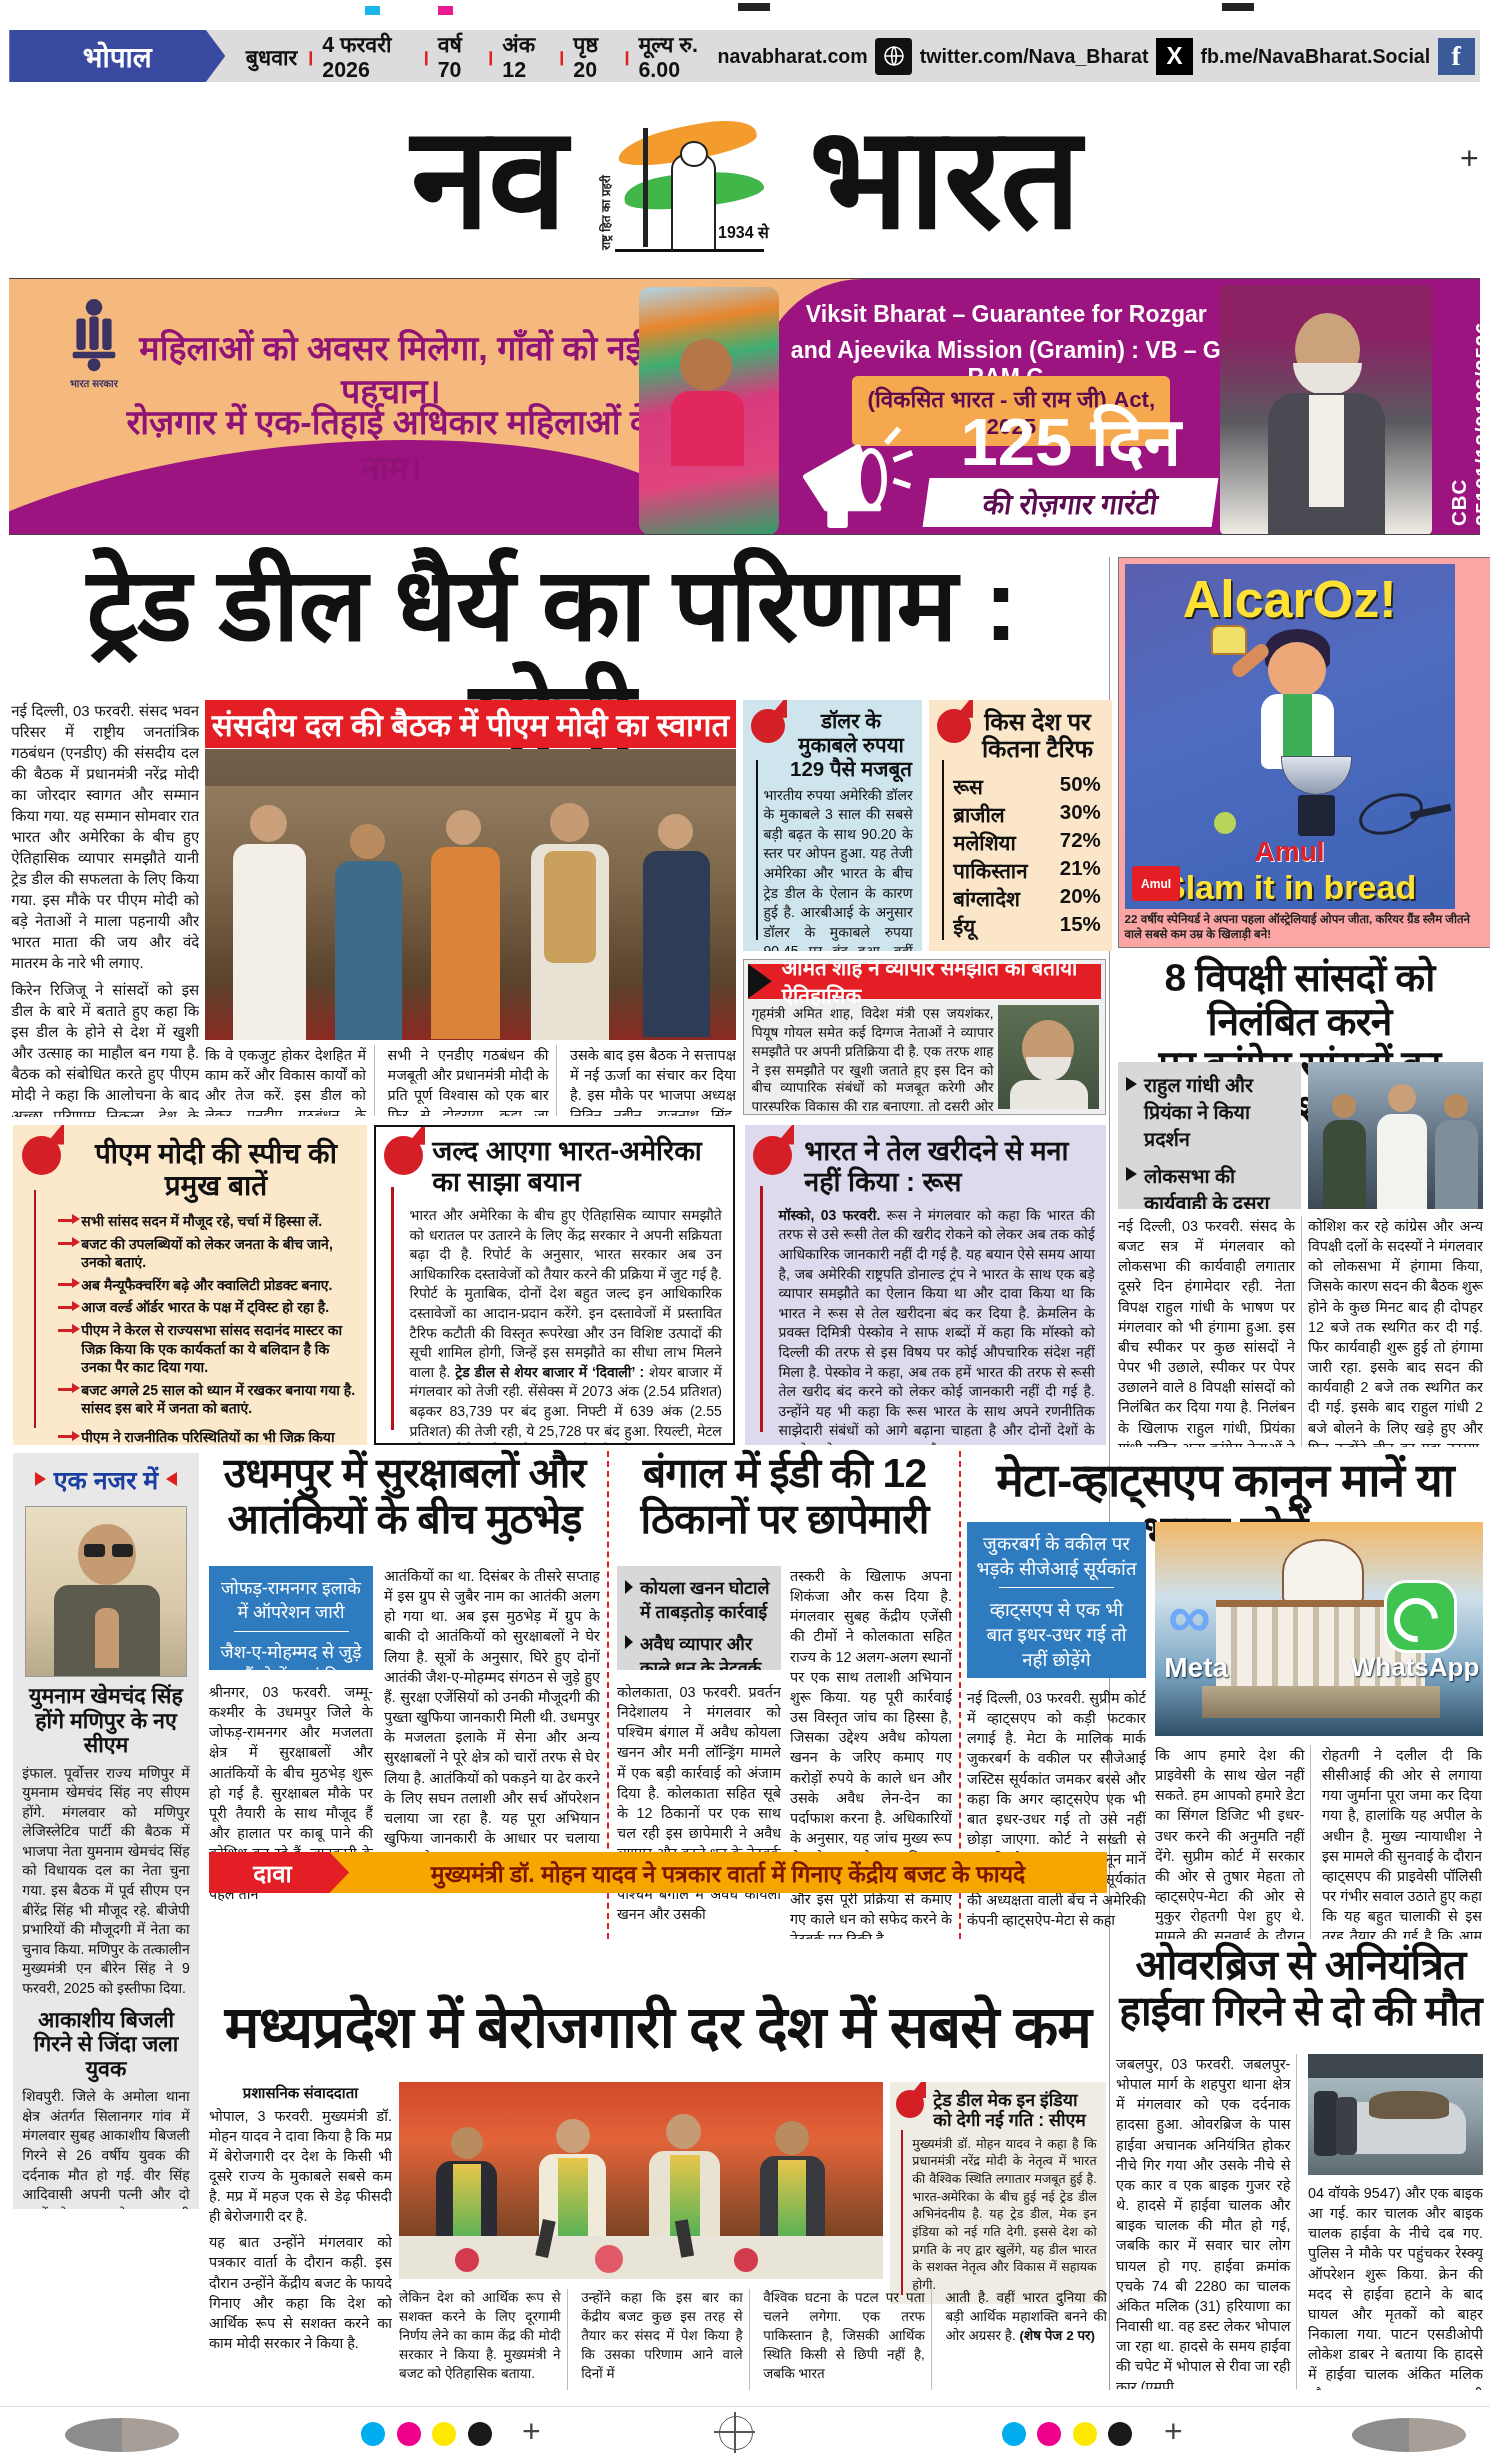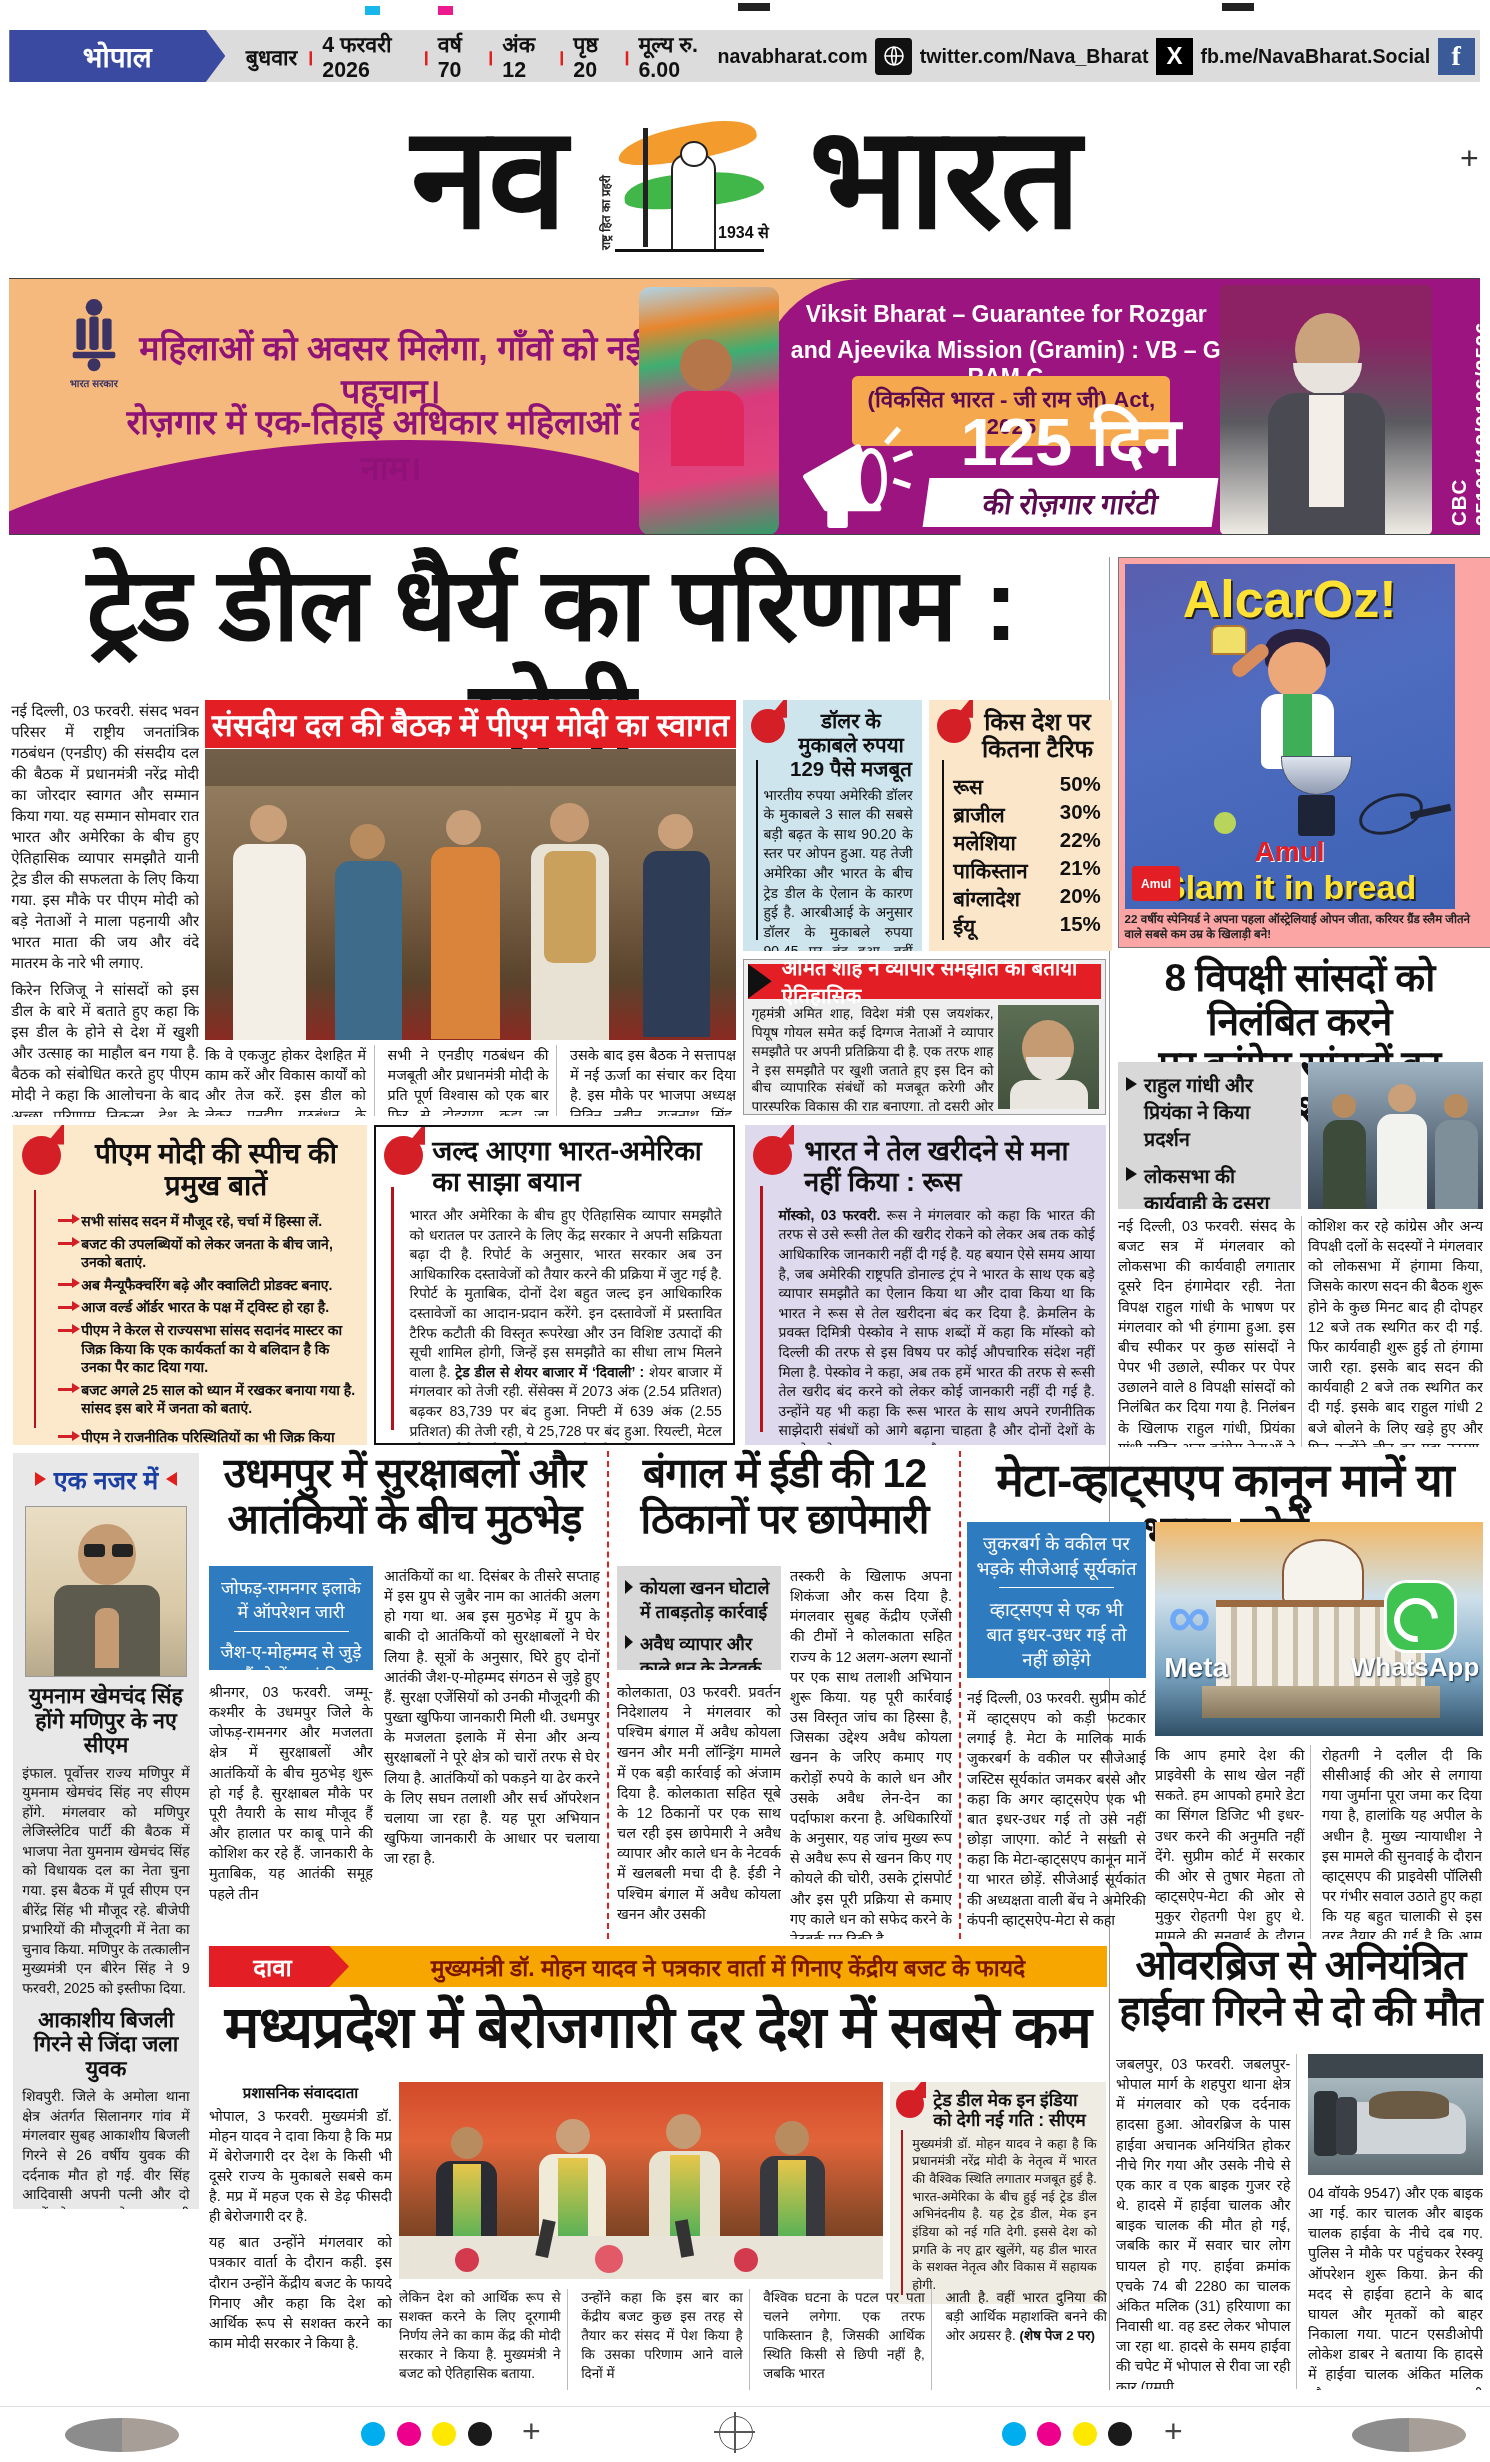--- a/index.html
+++ b/index.html
@@ -211,21 +211,21 @@
       <div style="display:flex;justify-content:space-between;">
           <span>रूस</span>
           <span>50%</span>
         </div>
       <div style="display:flex;justify-content:space-between;">
           <span>ब्राजील</span>
           <span>30%</span>
         </div>
       <div style="display:flex;justify-content:space-between;">
           <span>मलेशिया</span>
-          <span>22%</span>
+          <span>72%</span>
         </div>
       <div style="display:flex;justify-content:space-between;">
           <span>पाकिस्तान</span>
           <span>21%</span>
         </div>
       <div style="display:flex;justify-content:space-between;">
           <span>बांग्लादेश</span>
           <span>20%</span>
         </div>
       <div style="display:flex;justify-content:space-between;">
@@ -427,21 +427,21 @@
     <span class="abs" style="left:13px;top:65px;color:#6ea8f7;font-size:60px;font-weight:900;line-height:1;">∞</span>
     <span class="abs" style="left:9.3px;top:130px;color:#fff;font-weight:900;font-size:28px;text-shadow:0.9px 0.9px 1.9px #123;">Meta</span>
     <span class="abs" style="right:26px;top:58px;width:67px;height:67px;background:#3fc351;border-radius:22.4px;border:3.7px solid #fff;"></span>
     <span class="abs" style="right:45px;top:76px;width:32px;height:32px;border:6.5px solid #fff;border-radius:50%;border-right-color:transparent;transform:rotate(40deg);"></span>
     <span class="abs" style="right:3.7px;top:130px;color:#fff;font-weight:900;font-size:26px;text-shadow:0.9px 0.9px 1.9px #123;">WhatsApp</span>
   </div>
   <div class="abs bt just clip" style="left:967px;top:1688px;width:179px;height:251px;font-size:14.4px;">नई दिल्ली, 03 फरवरी. सुप्रीम कोर्ट में व्हाट्सएप को कड़ी फटकार लगाई है. मेटा के मालिक मार्क जुकरबर्ग के वकील पर सीजेआई जस्टिस सूर्यकांत जमकर बरसे और कहा कि अगर व्हाट्सऐप एक भी बात इधर-उधर गई तो उसे नहीं छोड़ा जाएगा. कोर्ट ने सख्ती से कहा कि मेटा-व्हाट्सएप कानून मानें या भारत छोड़ें. सीजेआई सूर्यकांत की अध्यक्षता वाली बेंच ने अमेरिकी कंपनी व्हाट्सऐप-मेटा से कहा</div>
   <div class="abs bt just clip" style="left:1155px;top:1745px;width:156px;height:194px;font-size:14.4px;border-right:0.9px solid #bbb;padding-right:5.6px;box-sizing:border-box;">कि आप हमारे देश की प्राइवेसी के साथ खेल नहीं सकते. हम आपको हमारे डेटा का सिंगल डिजिट भी इधर-उधर करने की अनुमति नहीं देंगे. सुप्रीम कोर्ट में सरकार की ओर से तुषार मेहता तो व्हाट्सऐप-मेटा की ओर से मुकुर रोहतगी पेश हुए थे. मामले की सुनवाई के दौरान व्हाट्सऐप-फेसबुक-मेटा की ओर से पेश वकील मुकुर</div>
   <div class="abs bt just clip" style="left:1322px;top:1745px;width:160px;height:194px;font-size:14.4px;">रोहतगी ने दलील दी कि सीसीआई की ओर से लगाया गया जुर्माना पूरा जमा कर दिया गया है, हालांकि यह अपील के अधीन है. मुख्य न्यायाधीश ने इस मामले की सुनवाई के दौरान व्हाट्सएप की प्राइवेसी पॉलिसी पर गंभीर सवाल उठाते हुए कहा कि यह बहुत चालाकी से इस तरह तैयार की गई है कि आम यूजर भ्रमित हो जाए.</div>
 
-  <div class="abs" style="left:209px;top:1946px;width:898px;height:41px;background:#f7a600;display:flex;align-items:center;">
+  <div class="abs" style="left:209px;top:1852px;width:898px;height:41px;background:#f7a600;display:flex;align-items:center;">
     <span style="flex:none;width:140px;height:41px;background:#e31e24;clip-path:polygon(0 0,86% 0,100% 50%,86% 100%,0 100%);display:flex;align-items:center;justify-content:center;">
       <span style="color:#fff;font-weight:900;font-size:24px;padding-right:13px;">दावा</span>
     </span>
     <span style="flex:1;text-align:center;color:#7a1500;font-weight:900;font-size:23px;">मुख्यमंत्री डॉ. मोहन यादव ने पत्रकार वार्ता में गिनाए केंद्रीय बजट के फायदे</span>
   </div>
   <div class="abs head-900" style="left:209px;top:1995px;width:898px;font-size:58px;">मध्यप्रदेश में बेरोजगारी दर देश में सबसे कम</div>
   <div class="abs clip" style="left:209px;top:2082px;width:183px;height:307px;">
     <div class="hindi-bold" style="font-size:15px;text-align:center;margin-bottom:3.7px;">प्रशासनिक संवाददाता</div>
     <div class="bt just" style="font-size:14.4px;">भोपाल, 3 फरवरी. मुख्यमंत्री डॉ. मोहन यादव ने दावा किया है कि मप्र में बेरोजगारी दर देश के किसी भी दूसरे राज्य के मुकाबले सबसे कम है. मप्र में महज एक से डेढ़ फीसदी ही बेरोजगारी दर है.</div>
     <div class="bt just" style="font-size:14.4px;margin-top:5.6px;">यह बात उन्होंने मंगलवार को पत्रकार वार्ता के दौरान कही. इस दौरान उन्होंने केंद्रीय बजट के फायदे गिनाए और कहा कि देश को आर्थिक रूप से सशक्त करने का काम मोदी सरकार ने किया है.</div>

